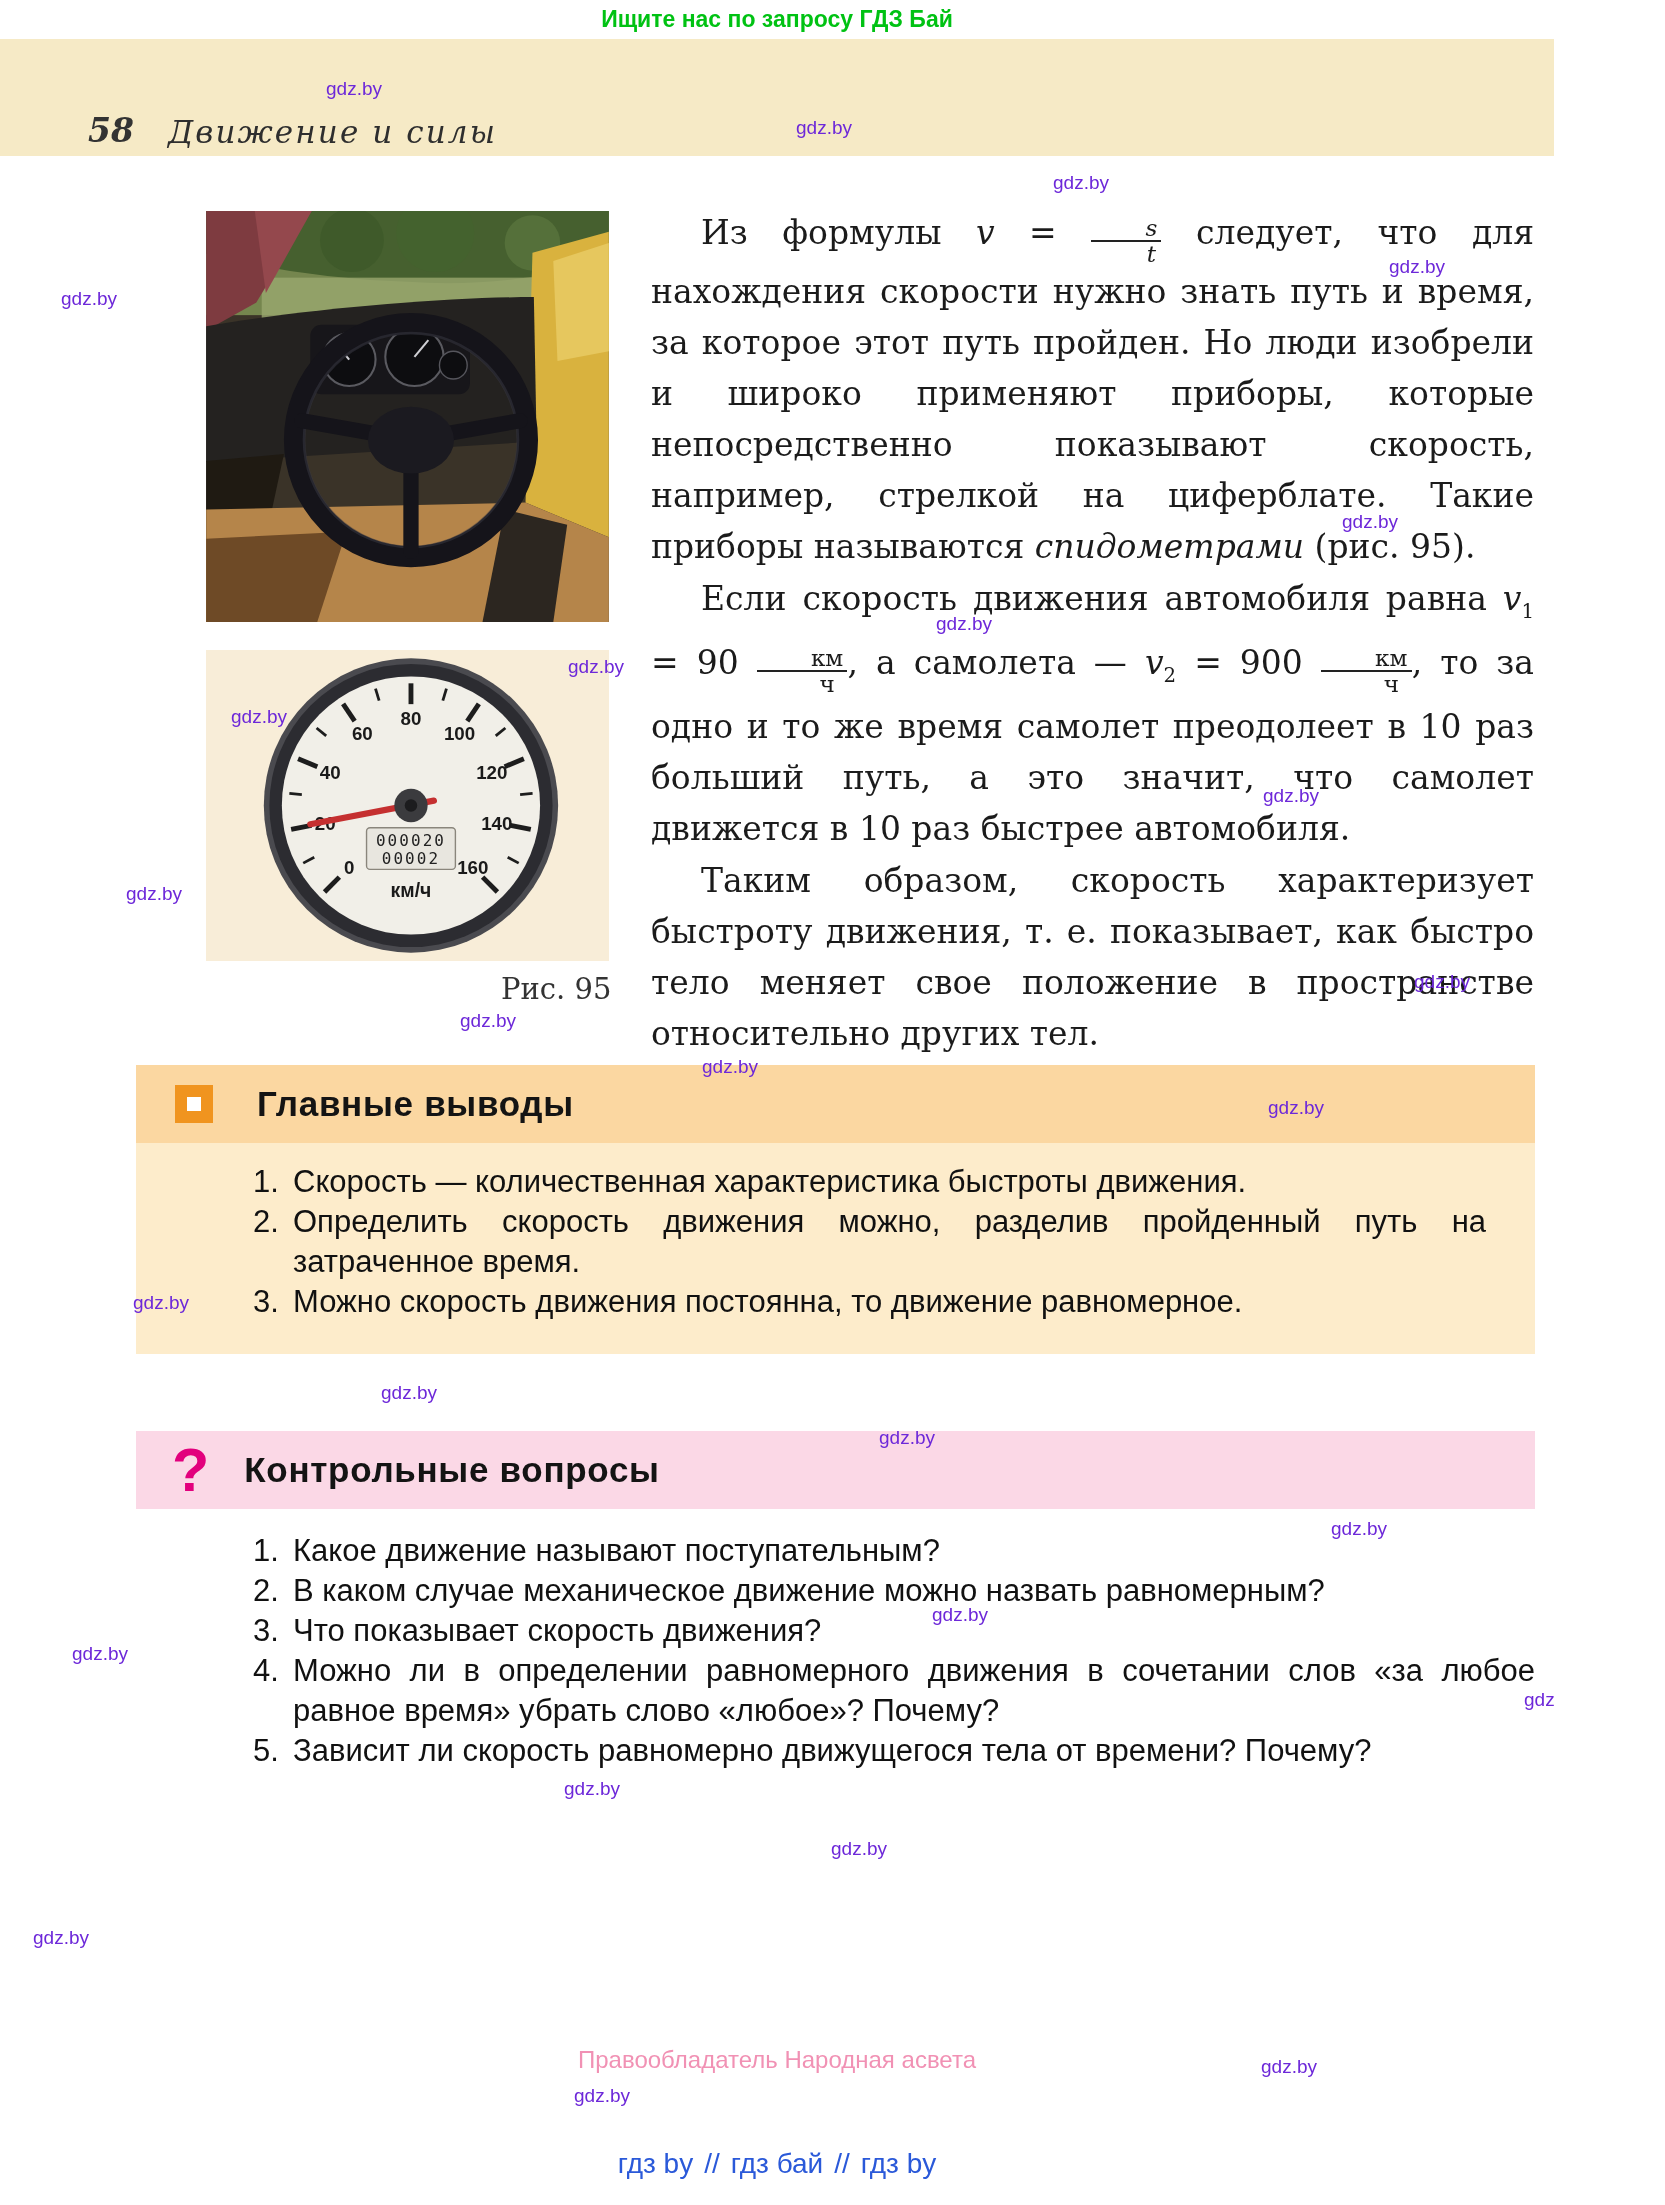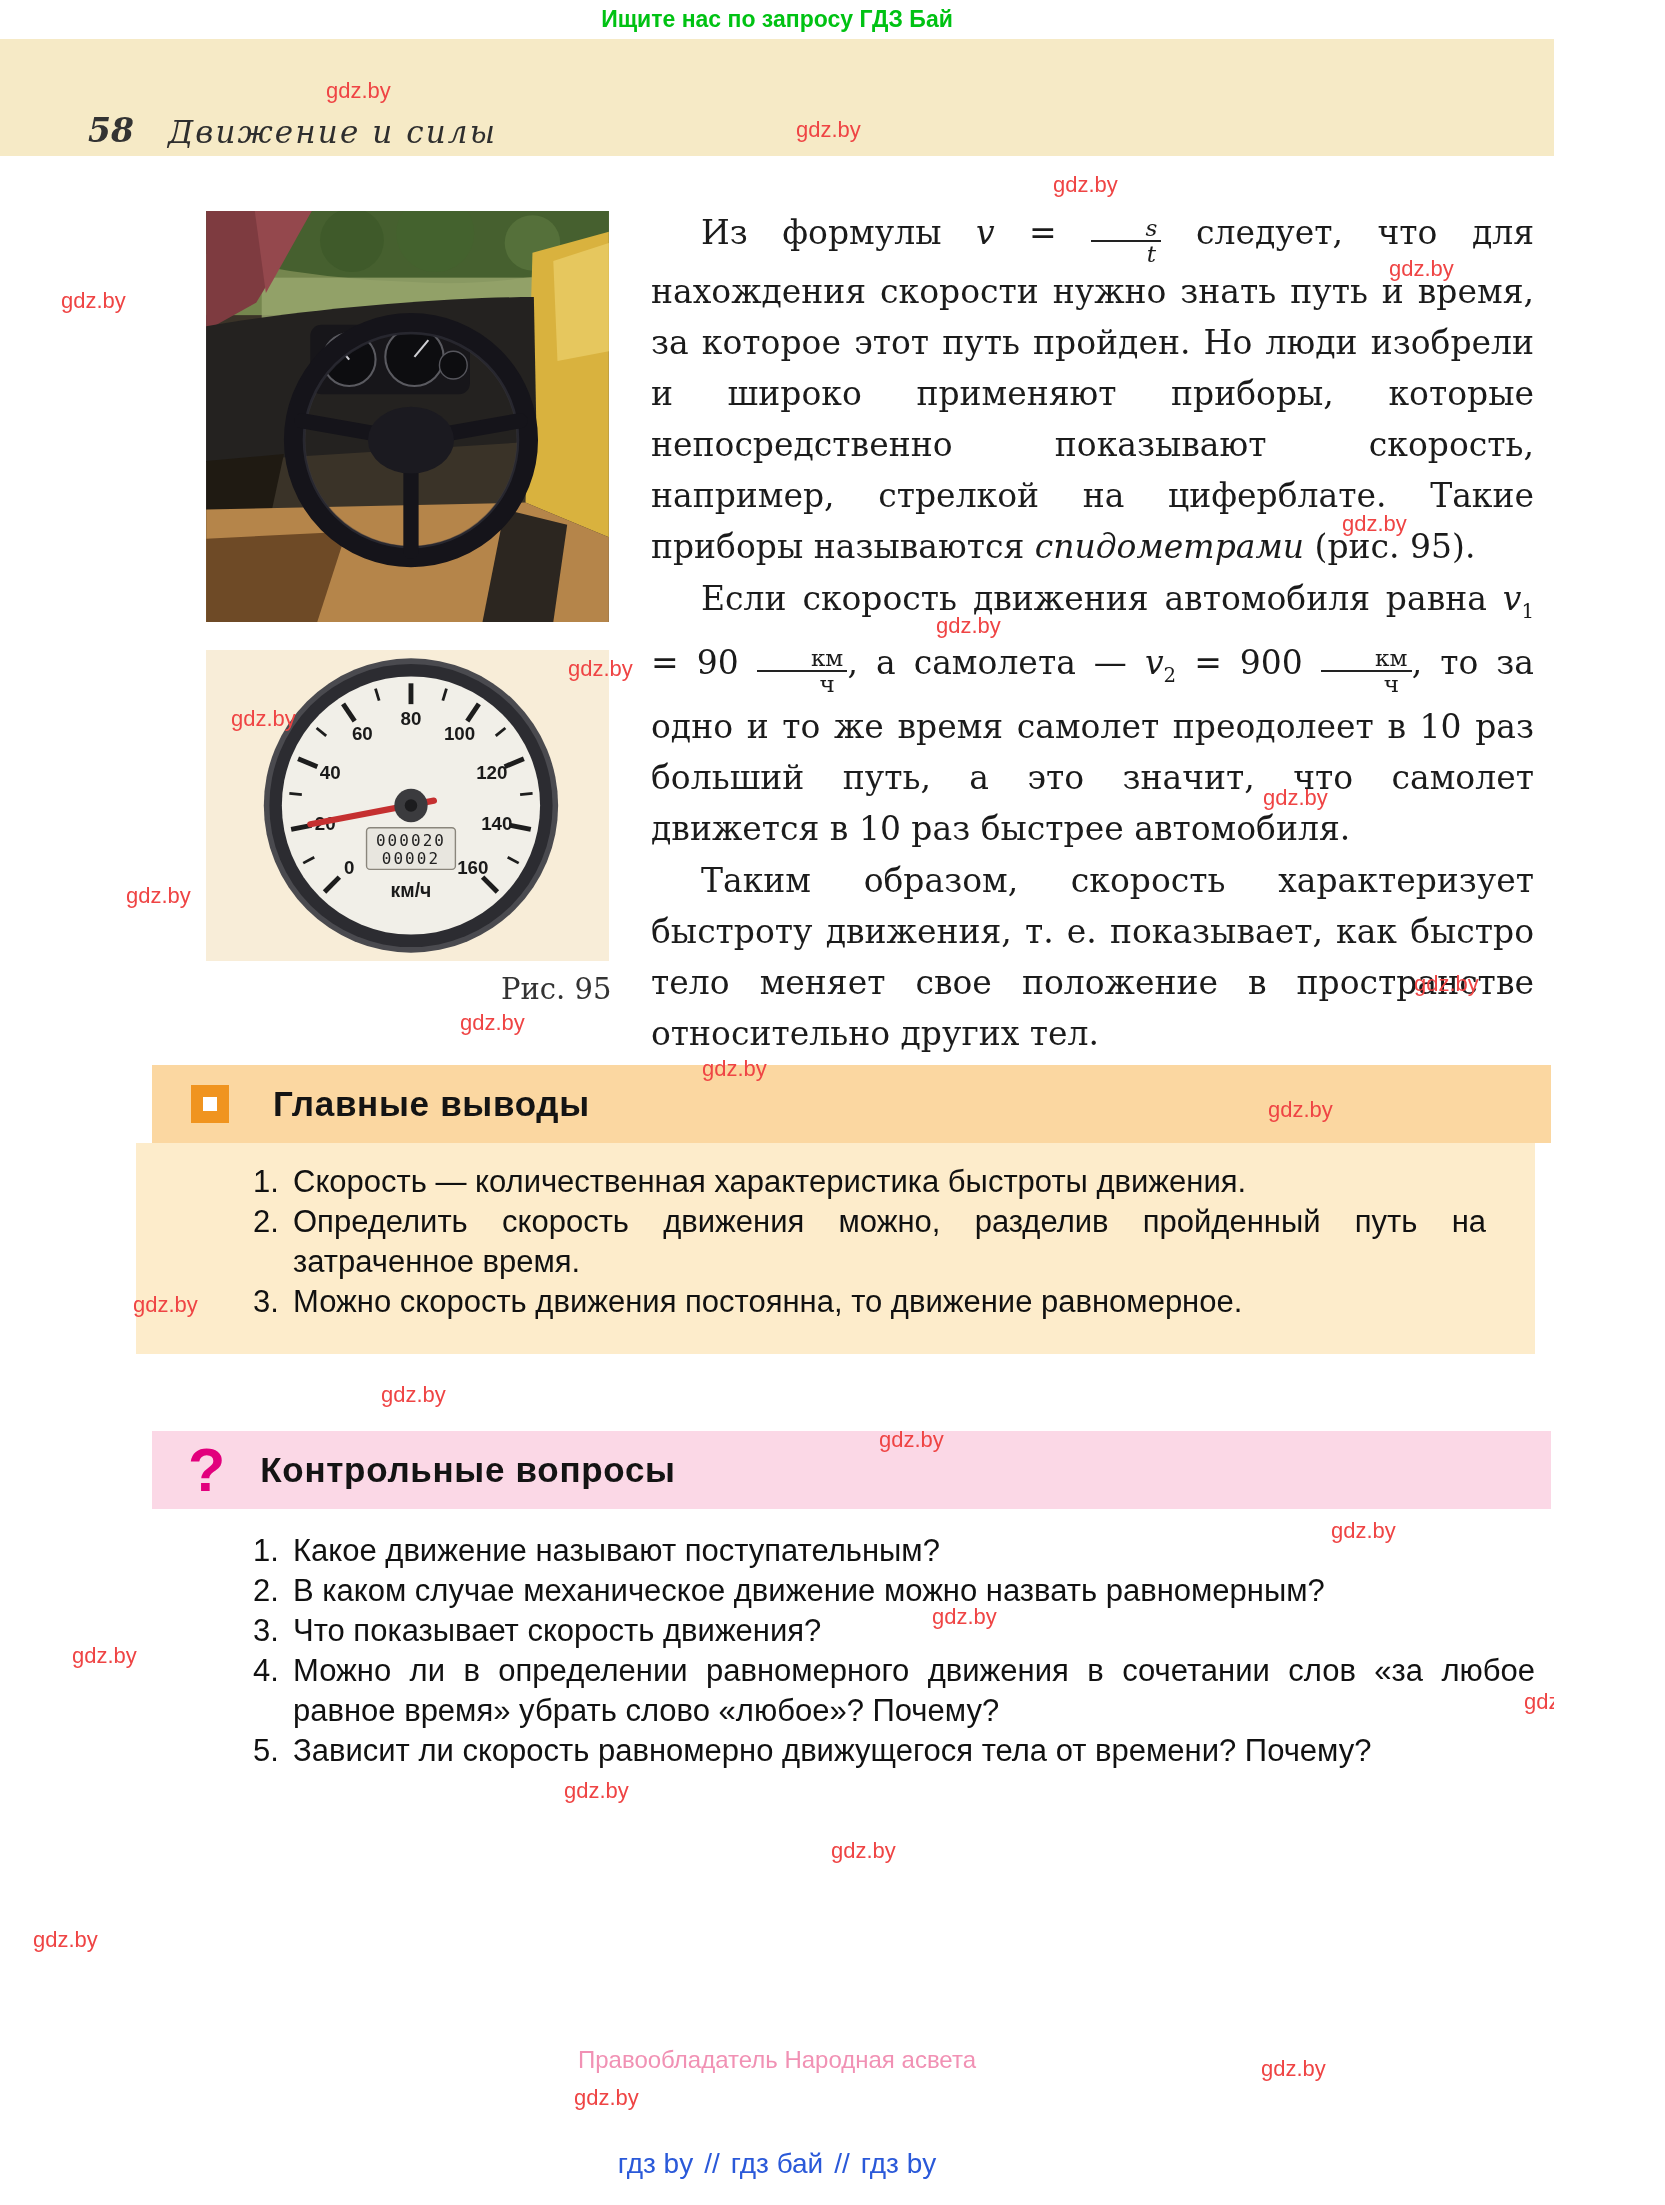--- a/index.html
+++ b/index.html
@@ -32,21 +32,21 @@
     line-height:51px;text-align:justify;}
   .text-col p{margin:1px;text-indent:50px;}
   .var{font-style:italic;}
   sub{font-size:0.6em;}
   .frac{display:inline-block;text-align:center;vertical-align:-0.55em;line-height:1.05;}
   .frac .fnum{display:block;font-size:0.7em;padding:0 4.2px;}
   .frac .fden{display:block;font-size:0.7em;padding:0 4.2px;border-top:2.1px solid #222;}
   .frac.ital{font-style:italic;}
 
   .section-header{position:absolute;left:136px;width:1399px;height:78px;display:flex;
-    align-items:center;margin-left:16px;}
+    align-items:center;}
   #conclusions-header{top:1065px;background:var(--c-conclusions_header,#fbd7a1);}
   #questions-header{top:1431px;background:var(--c-questions_header,#fbd8e6);}
   .section-title{font-family:"Liberation Sans",sans-serif;font-weight:bold;font-size:35px;
     color:#141414;letter-spacing:0.7px;}
   .sq-icon{width:38px;height:38px;background:var(--c-accent_orange,#f0941f);
     margin:0 44px 0 39px;display:flex;align-items:center;justify-content:center;flex:none;}
   .sq-inner{width:14px;height:14px;background:#fff;}
   .q-icon{font-family:"Liberation Sans",sans-serif;font-weight:bold;font-size:61px;
     color:var(--c-accent_magenta,#e2007d);margin:0 35px 0 36px;line-height:1;flex:none;}
 
@@ -61,22 +61,22 @@
 
   .copyright{position:absolute;top:2046px;left:0;width:100%;text-align:center;
     font-family:"Liberation Sans",sans-serif;font-size:24px;
     color:var(--c-copyright_pink,#f191b4);}
   .footer-links{position:absolute;top:2148px;left:0;width:100%;text-align:center;
     font-family:"Liberation Sans",sans-serif;font-size:28px;
     color:var(--c-link_blue,#2a59d9);}
   .footer-links a{color:inherit;text-decoration:none;cursor:pointer;}
   .footer-links .sep{margin:0 11px;}
 
-  .wm{position:absolute;font-family:"Liberation Sans",sans-serif;font-size:22px;
-    color:#ef4444;white-space:nowrap;}
+  .wm{position:absolute;font-family:"Liberation Sans",sans-serif;font-size:19px;
+    color:#6d28d9;white-space:nowrap;}
 </style>
 </head>
 <body>
 
 <div class="page">
 
   <div class="top-banner">Ищите нас по запросу ГДЗ Бай</div>
 
   <div class="header-band">
     <span class="page-number">58</span>

